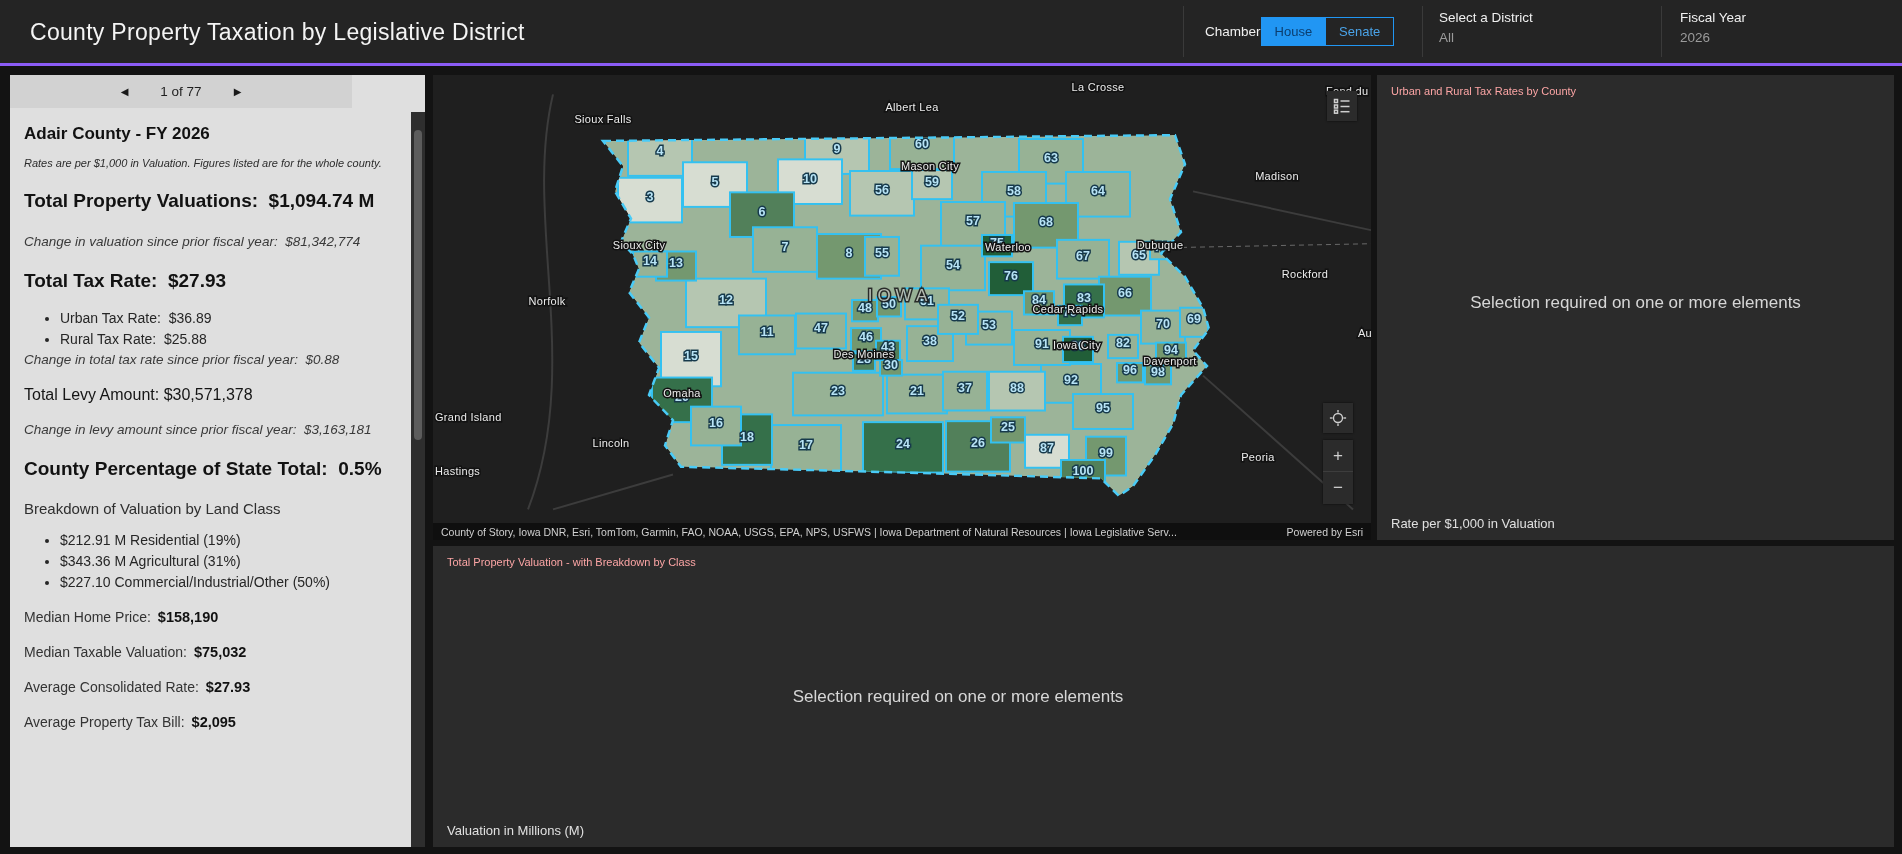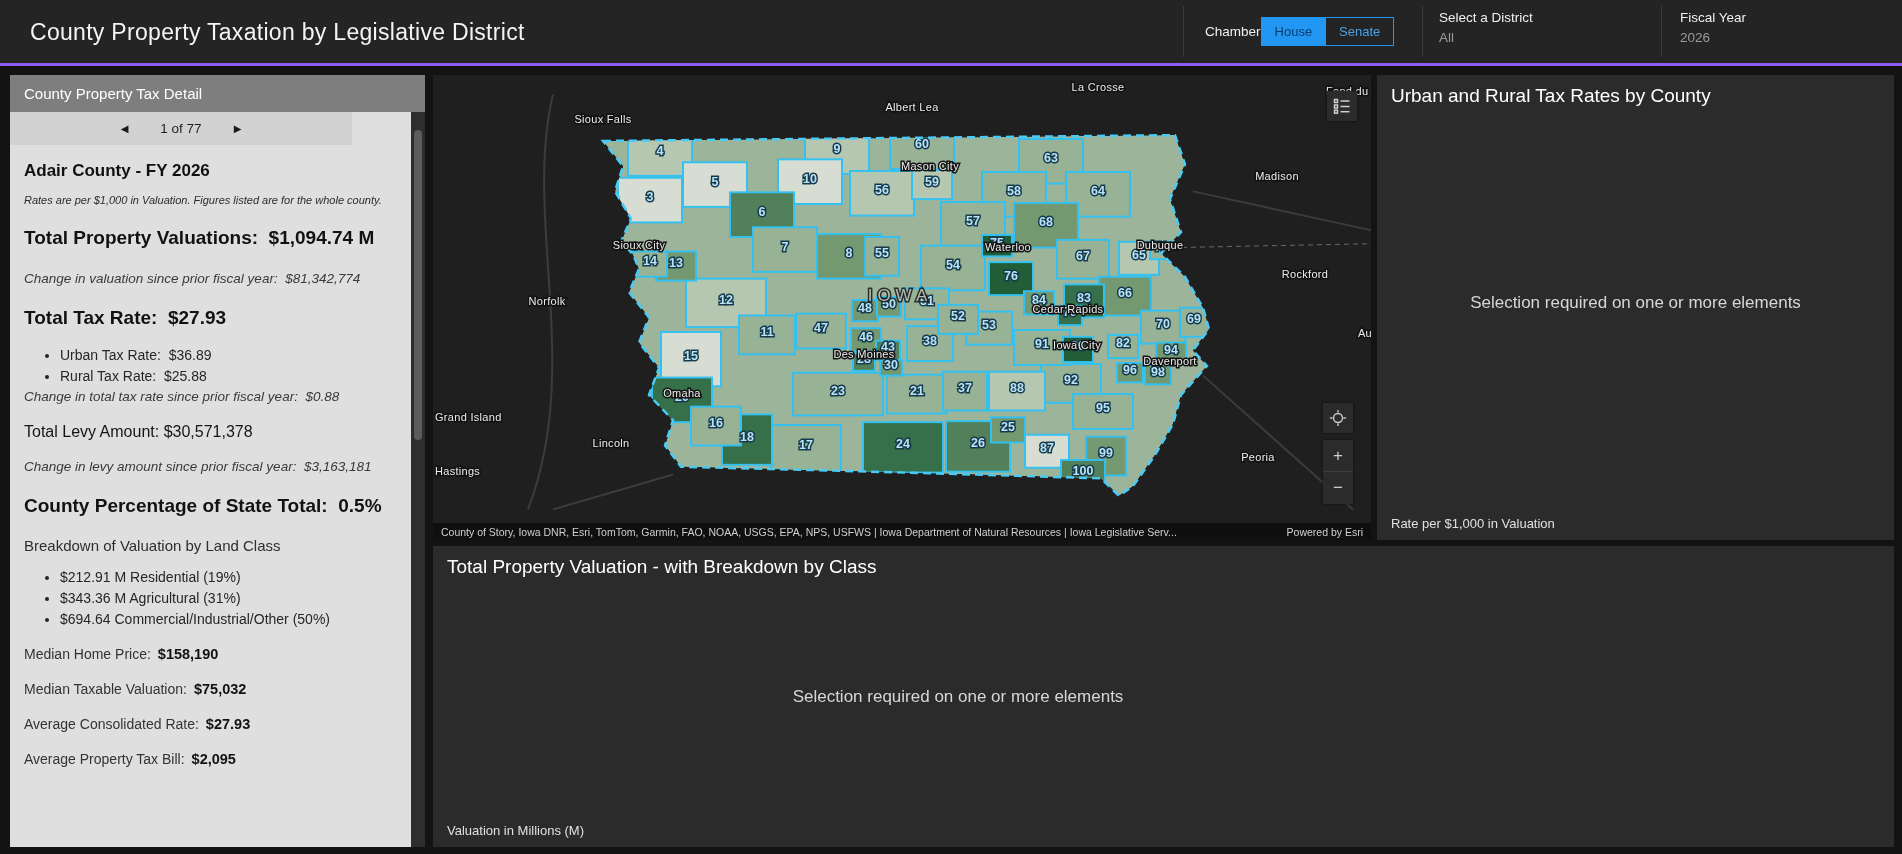--- a/index.html
+++ b/index.html
@@ -14,21 +14,21 @@
   #chamber-toggle{display:inline-flex;border:1px solid #2196f3}
   .seg{font-family:inherit;font-size:13px;padding:6px 13px;background:transparent;color:#4aa3e8;border:none;cursor:pointer}
   .seg.active{background:#2196f3;color:#0b3e6f}
   .seg:not(.active){border-left:1px solid #2196f3}
   .hd-select{position:absolute;top:10px;cursor:pointer}
   .hd-label{font-size:13.5px;color:#f0f0f0}
   .hd-value{font-size:13.5px;color:#9b9b9b;margin-top:5px}
 
   
   .dark-panel{position:absolute;background:#2b2b2b}
-  .panel-title{position:absolute;left:14px;top:10px;font-size:19px;color:#ffffff;white-space:nowrap}
+  .panel-title{position:absolute;left:14px;top:10px;font-size:11px;color:#fca5a5;white-space:nowrap}
   .panel-footer{position:absolute;left:14px;bottom:9px;font-size:13px;color:#e0e0e0;white-space:nowrap}
   .panel-msg{font-size:17px;color:#d6d6d6;white-space:nowrap}
 
   
   #left-panel{position:absolute;left:10px;top:75px;width:415px;height:772px;background:#dfdfdf;overflow:hidden}
   #left-header{height:37px;background:#7e7e7e;display:flex;align-items:center}
   #left-header span{margin-left:14px;font-size:15px;color:#ffffff}
   #pager{width:342px;height:33px;background:#d2d2d2;display:flex;align-items:center;justify-content:center;gap:28px}
   #pager button{background:none;border:none;font-size:10px;color:#1a1a1a;cursor:pointer;padding:2px 4px}
   #pager .pg-count{font-size:13.5px;color:#1f1f1f}
@@ -97,23 +97,20 @@
     <div class="hd-value">All</div>
   </div>
 
   <div class="hd-select" style="left:1680px">
     <div class="hd-label">Fiscal Year</div>
     <div class="hd-value">2026</div>
   </div>
 </div>
 
 <div id="left-panel">
-  <div id="left-header">
-    <span>County Property Tax Detail</span>
-  </div>
   <div id="pager">
     <button>◀</button>
     <span class="pg-count">1 of 77</span>
     <button>▶</button>
   </div>
   <div id="left-content">
     <div class="county-h">Adair County - FY 2026</div>
     <div class="note">Rates are per $1,000 in Valuation. Figures listed are for the whole county.</div>
     <div class="big">Total Property Valuations:&nbsp; $1,094.74 M</div>
     <div class="chg">Change in valuation since prior fiscal year:&nbsp; $81,342,774</div>
@@ -123,21 +120,21 @@
       <li>Rural Tax Rate:&nbsp; $25.88</li>
     </ul>
     <div class="chg" style="margin-top:4px">Change in total tax rate since prior fiscal year:&nbsp; $0.88</div>
     <div class="levy">Total Levy Amount: $30,571,378</div>
     <div class="chg" style="margin-top:18px">Change in levy amount since prior fiscal year:&nbsp; $3,163,181</div>
     <div class="big">County Percentage of State Total:&nbsp; 0.5%</div>
     <div class="bd-label">Breakdown of Valuation by Land Class</div>
     <ul class="blt tight">
       <li>$212.91 M Residential (19%)</li>
       <li>$343.36 M Agricultural (31%)</li>
-      <li>$694.64 Commercial/Industrial/Other (50%)</li>
+      <li>$227.10 Commercial/Industrial/Other (50%)</li>
     </ul>
     <div class="home-row">
       <span class="hl">Median Home Price:</span><span class="hv">$158,190</span>
     </div>
     <div class="home-row">
       <span class="hl">Median Taxable Valuation:</span><span class="hv">$75,032</span>
     </div>
     <div class="home-row">
       <span class="hl">Average Consolidated Rate:</span><span class="hv">$27.93</span>
     </div>

